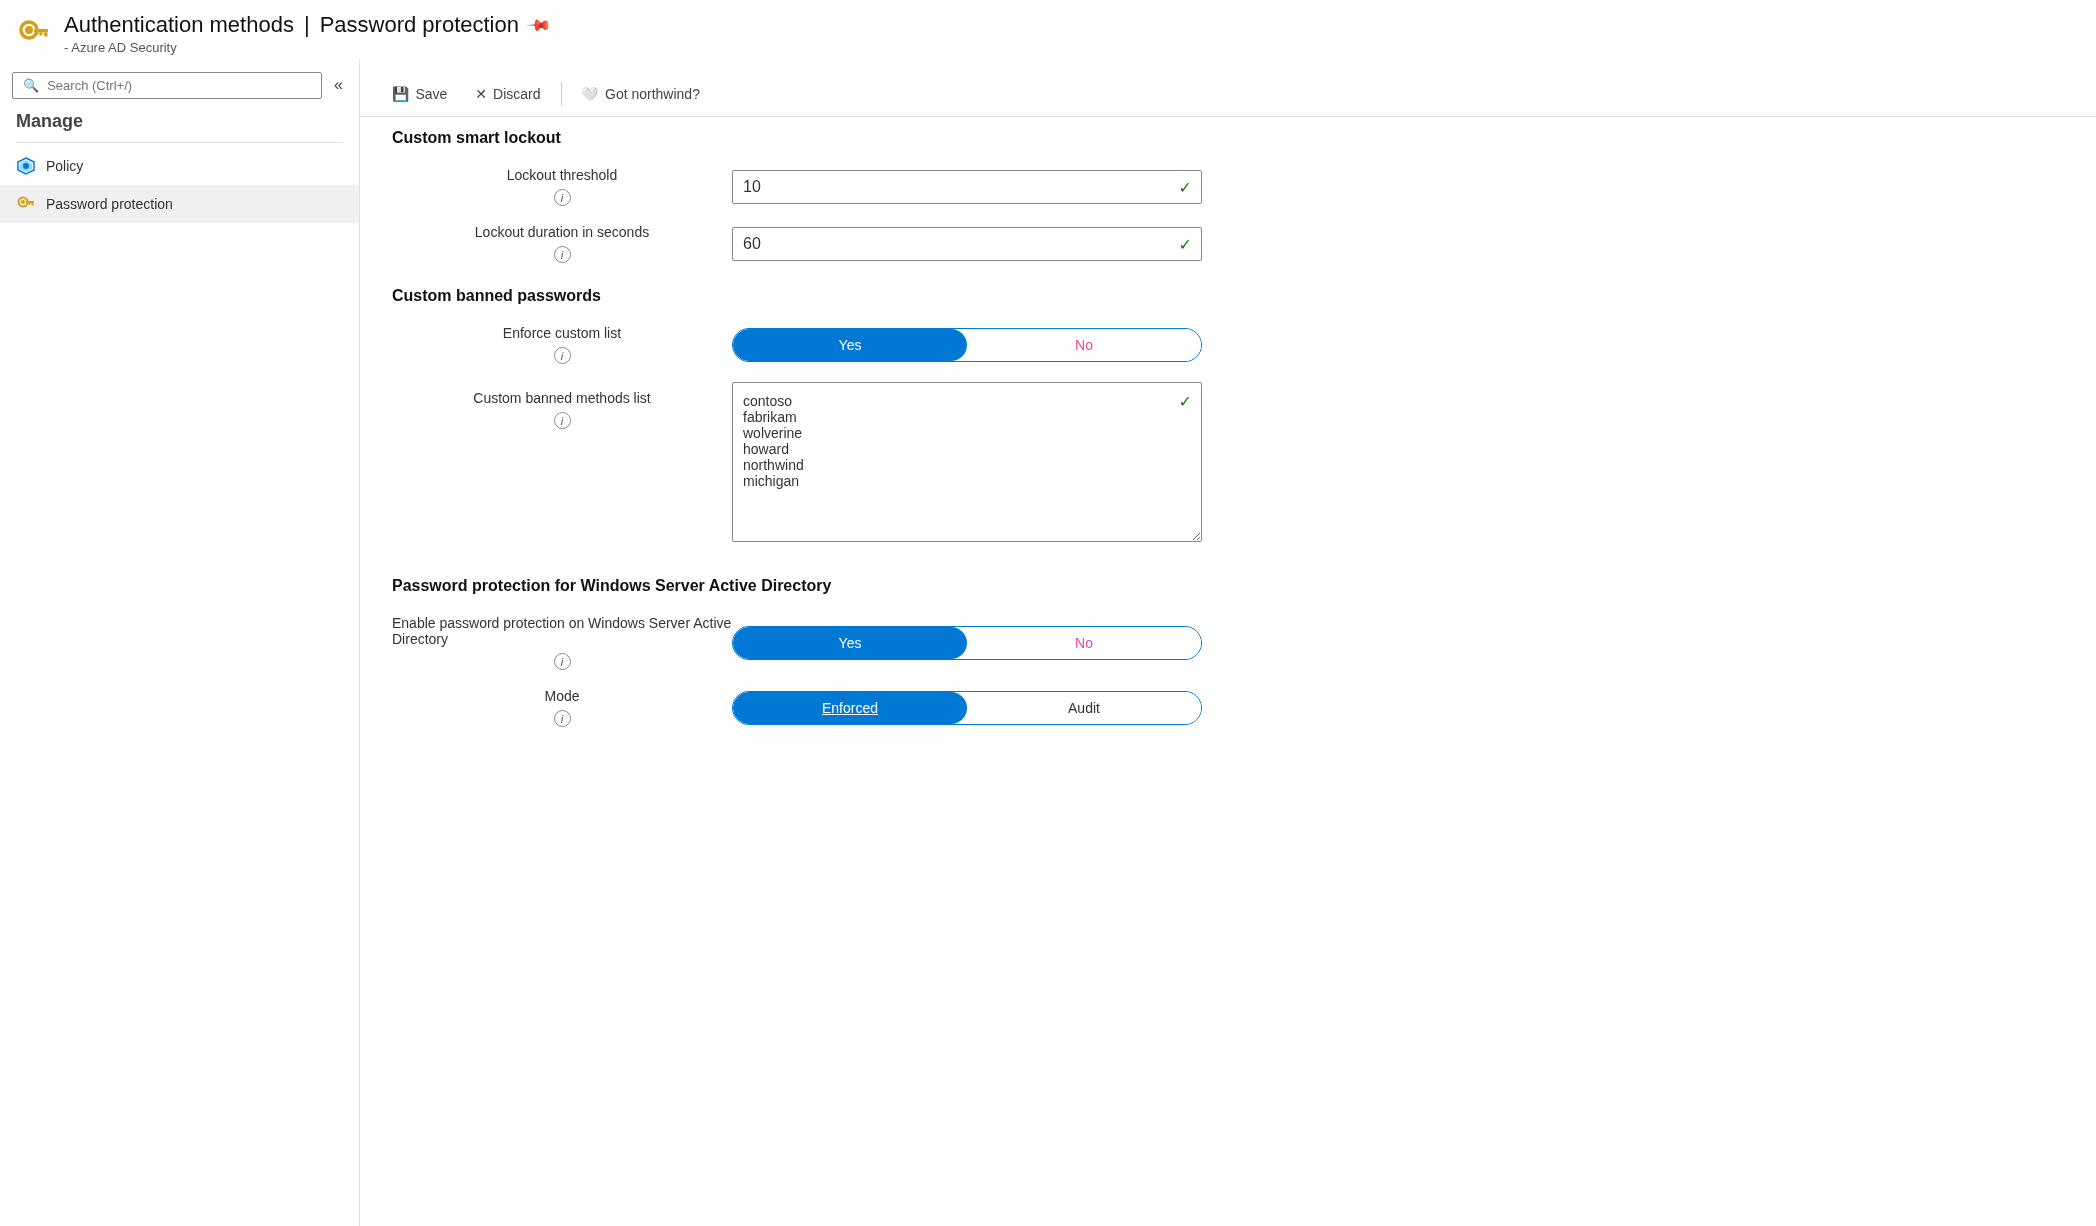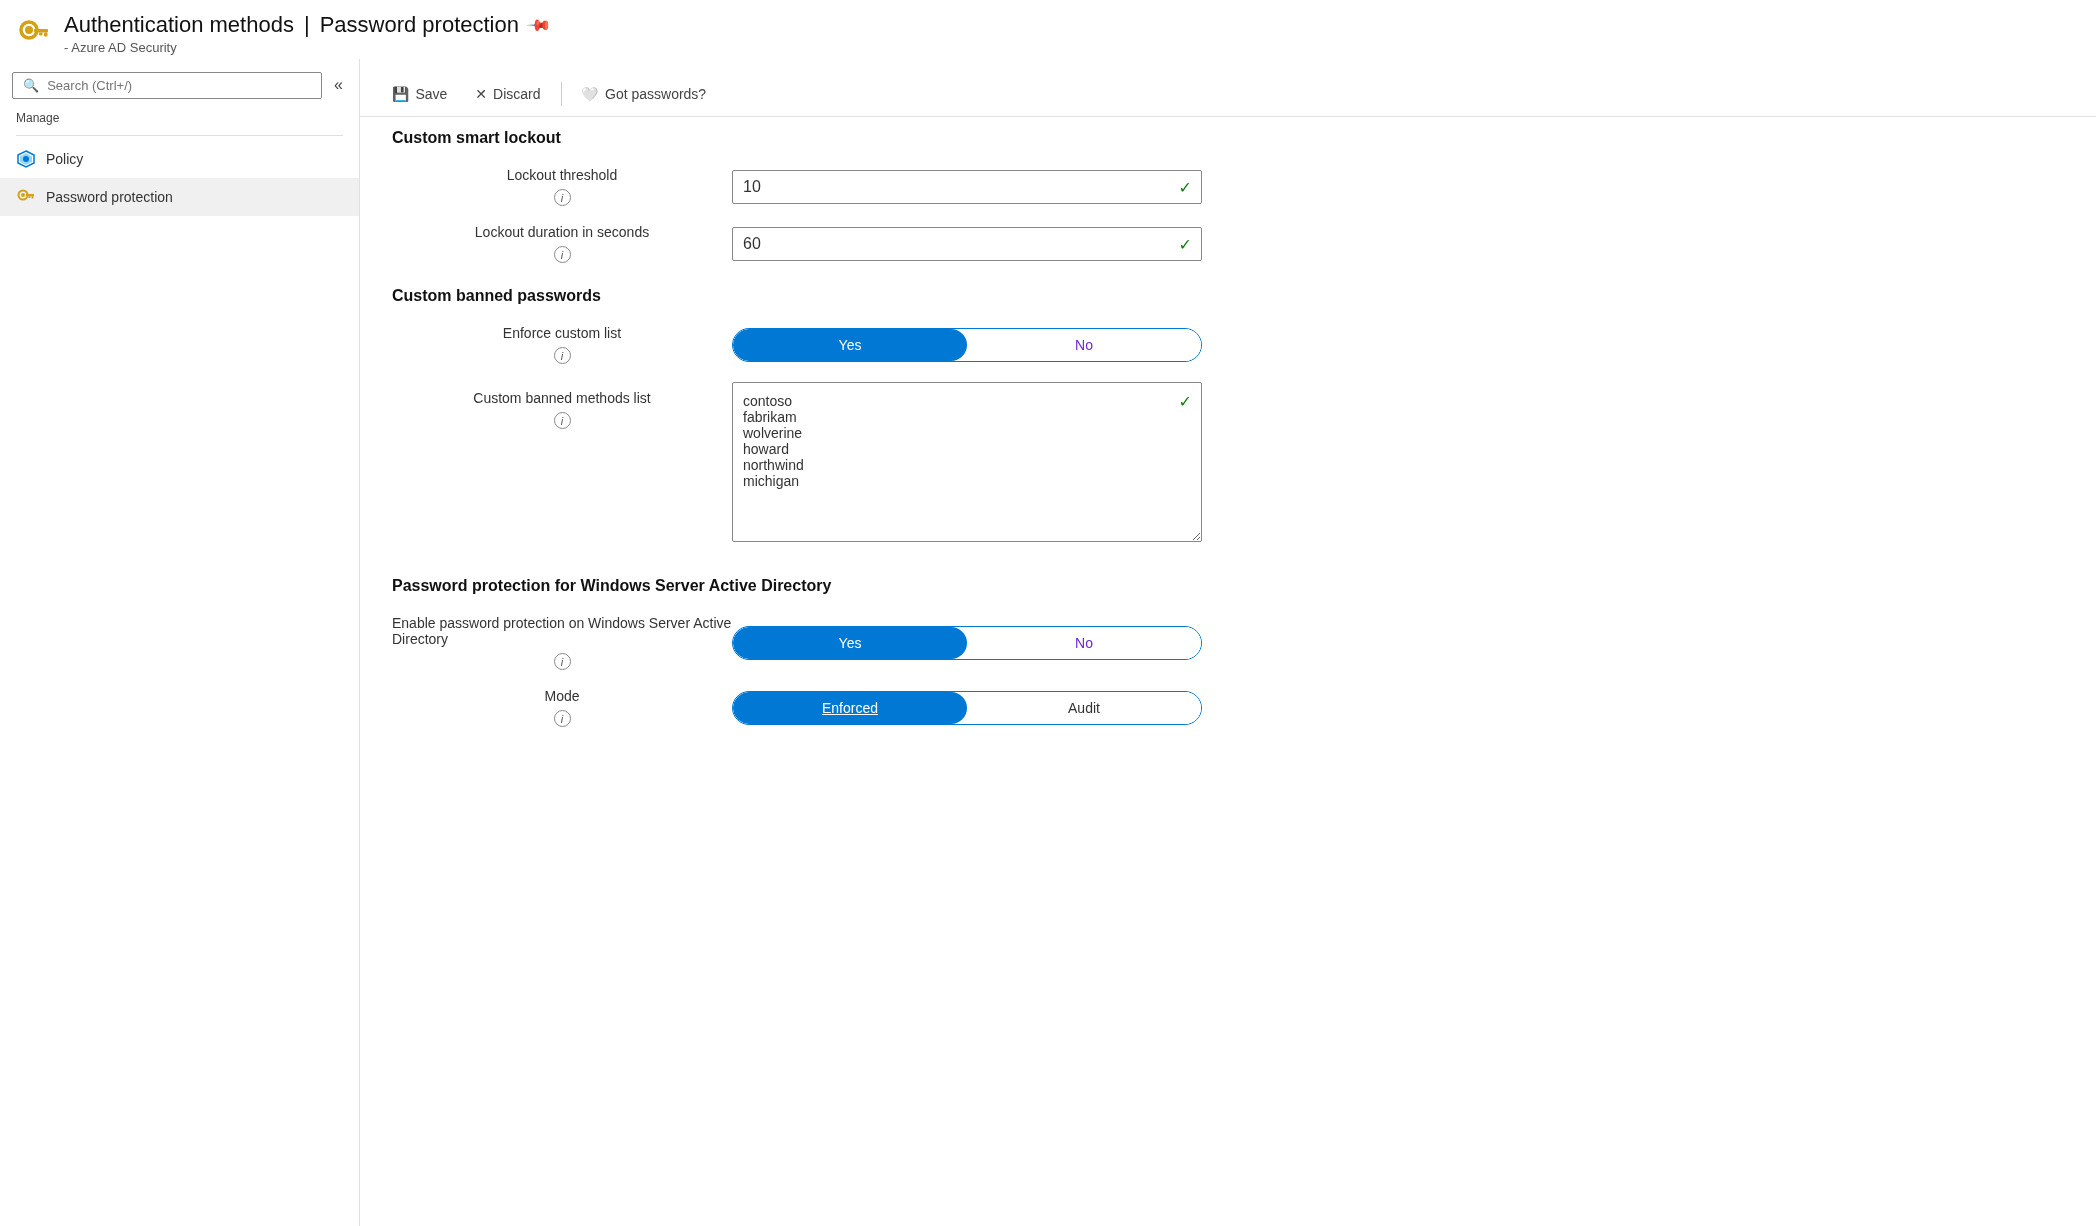--- a/index.html
+++ b/index.html
@@ -22,42 +22,42 @@
 
     
     .sidebar { width: 360px; border-right: 1px solid #e0e0e0; padding: 12px 0; overflow-y: auto; flex-shrink: 0; }
     .search-box { display: flex; align-items: center; border: 1px solid #888; border-radius: 2px; padding: 5px 10px; gap: 8px; width: 100%; background: #fff; }
     .search-box input { border: none; outline: none; font-size: 13px; width: 100%; color: #333; }
     .search-box .search-icon { color: #666; font-size: 13px; }
     .collapse-btn { background: none; border: none; cursor: pointer; padding: 5px 8px; color: #444; font-size: 16px; margin-left: 4px; }
 
     .search-row { display: flex; align-items: center; padding: 0 8px 0 12px; }
 
-    .sidebar-section-label { font-size: 12px; font-weight: 400; color: #444; padding: 12px 16px 6px 16px; }
+    .sidebar-section-label { font-size: 18px; font-weight: 700; color: #444; padding: 12px 16px 6px 16px; }
     .sidebar-divider { border: none; border-top: 1px solid #e0e0e0; margin: 4px 16px; }
     .sidebar-item { display: flex; align-items: center; gap: 10px; padding: 9px 16px; cursor: pointer; font-size: 14px; color: #333; }
     .sidebar-item.active { background: #f0f0f0; font-weight: 500; }
     .sidebar-item-icon { width: 20px; height: 20px; flex-shrink: 0; display: flex; align-items: center; justify-content: center; }
 
     
     .content { flex: 1; overflow-y: auto; padding: 24px 32px; }
 
     .section-title { font-size: 16px; font-weight: 600; color: #111; margin-bottom: 20px; }
 
     .form-row { display: flex; align-items: center; margin-bottom: 18px; }
     .form-label { width: 340px; font-size: 14px; color: #333; display: flex; align-items: center; gap: 6px; flex-shrink: 0; flex-direction: column; }
     .form-label .info-icon { color: #555; font-size: 14px; cursor: pointer; border: 1px solid #888; border-radius: 50%; width: 17px; height: 17px; display: inline-flex; align-items: center; justify-content: center; font-size: 11px; font-style: italic; flex-shrink: 0; }
 
     .input-with-check { position: relative; }
     .input-with-check input { width: 470px; border: 1px solid #888; border-radius: 2px; padding: 7px 36px 7px 10px; font-size: 16px; color: #333; outline: none; }
     .check-mark { position: absolute; right: 10px; top: 50%; transform: translateY(-50%); color: #107c10; font-size: 16px; }
 
     
     .toggle-group { display: flex; border: 1.5px solid #0078d4; border-radius: 20px; overflow: hidden; width: 470px; align-items: center; }
-    .toggle-btn { flex: 1; padding: 8px 0; text-align: center; font-size: 14px; cursor: pointer; border: none; background: #fff; color: #6d28d9; }
+    .toggle-btn { flex: 1; padding: 8px 0; text-align: center; font-size: 14px; cursor: pointer; border: none; background: #fff; color: #ec4899; }
     .toggle-btn.active { background: #0078d4; color: #fff; border-radius: 18px; }
 
     
     .banned-textarea { width: 470px; border: 1px solid #888; border-radius: 2px; padding: 10px; font-size: 14px; color: #333; min-height: 160px; font-family: 'Segoe UI', Arial, sans-serif; resize: vertical; position: relative; }
     .textarea-container { position: relative; display: inline-block; }
     .textarea-check { position: absolute; right: 10px; top: 10px; color: #107c10; font-size: 16px; }
 
     .subsection-title { font-size: 16px; font-weight: 600; color: #111; margin-bottom: 20px; margin-top: 32px; }
 
     .mode-toggle { display: flex; border: 1.5px solid #0078d4; border-radius: 20px; overflow: hidden; width: 470px; }
@@ -137,21 +137,21 @@
         <span>💾</span>
         <span>Save</span>
       </button>
       <button class="toolbar-btn">
         <span>✕</span>
         <span>Discard</span>
       </button>
       <div class="toolbar-separator"></div>
       <button class="toolbar-btn">
         <span>🤍</span>
-        <span>Got passwords?</span>
+        <span>Got northwind?</span>
       </button>
     </div>
 
     <div class="content" style="margin-top: 46px;">
 
       <div class="section-title">Custom smart lockout</div>
 
       <div class="form-row">
         <div class="form-label">
           <span>Lockout threshold</span>

